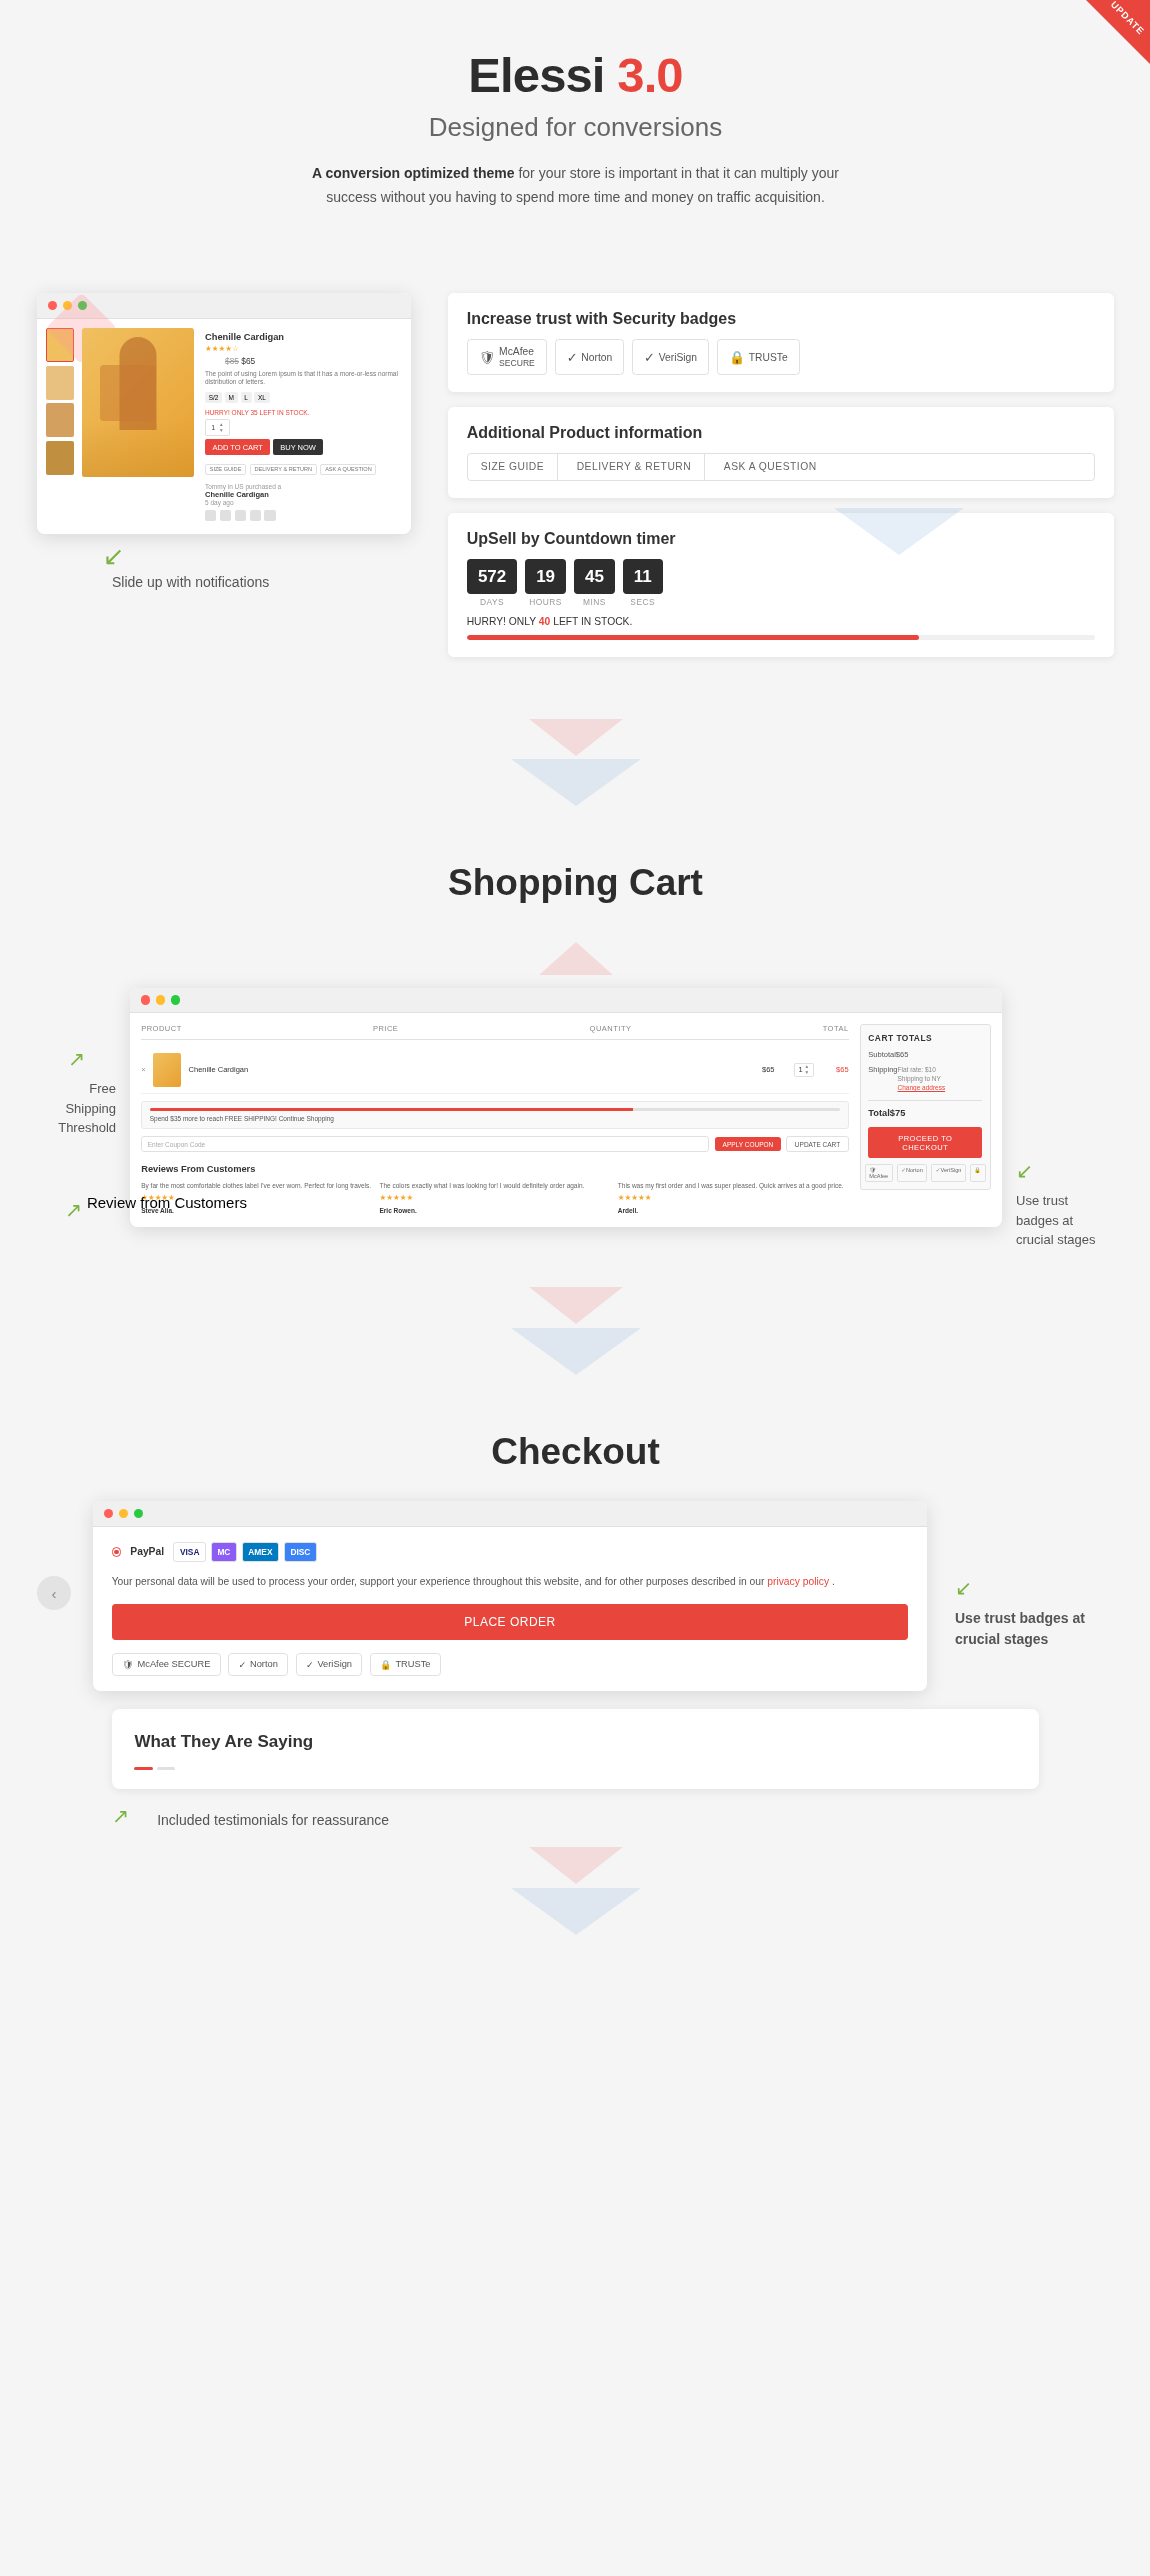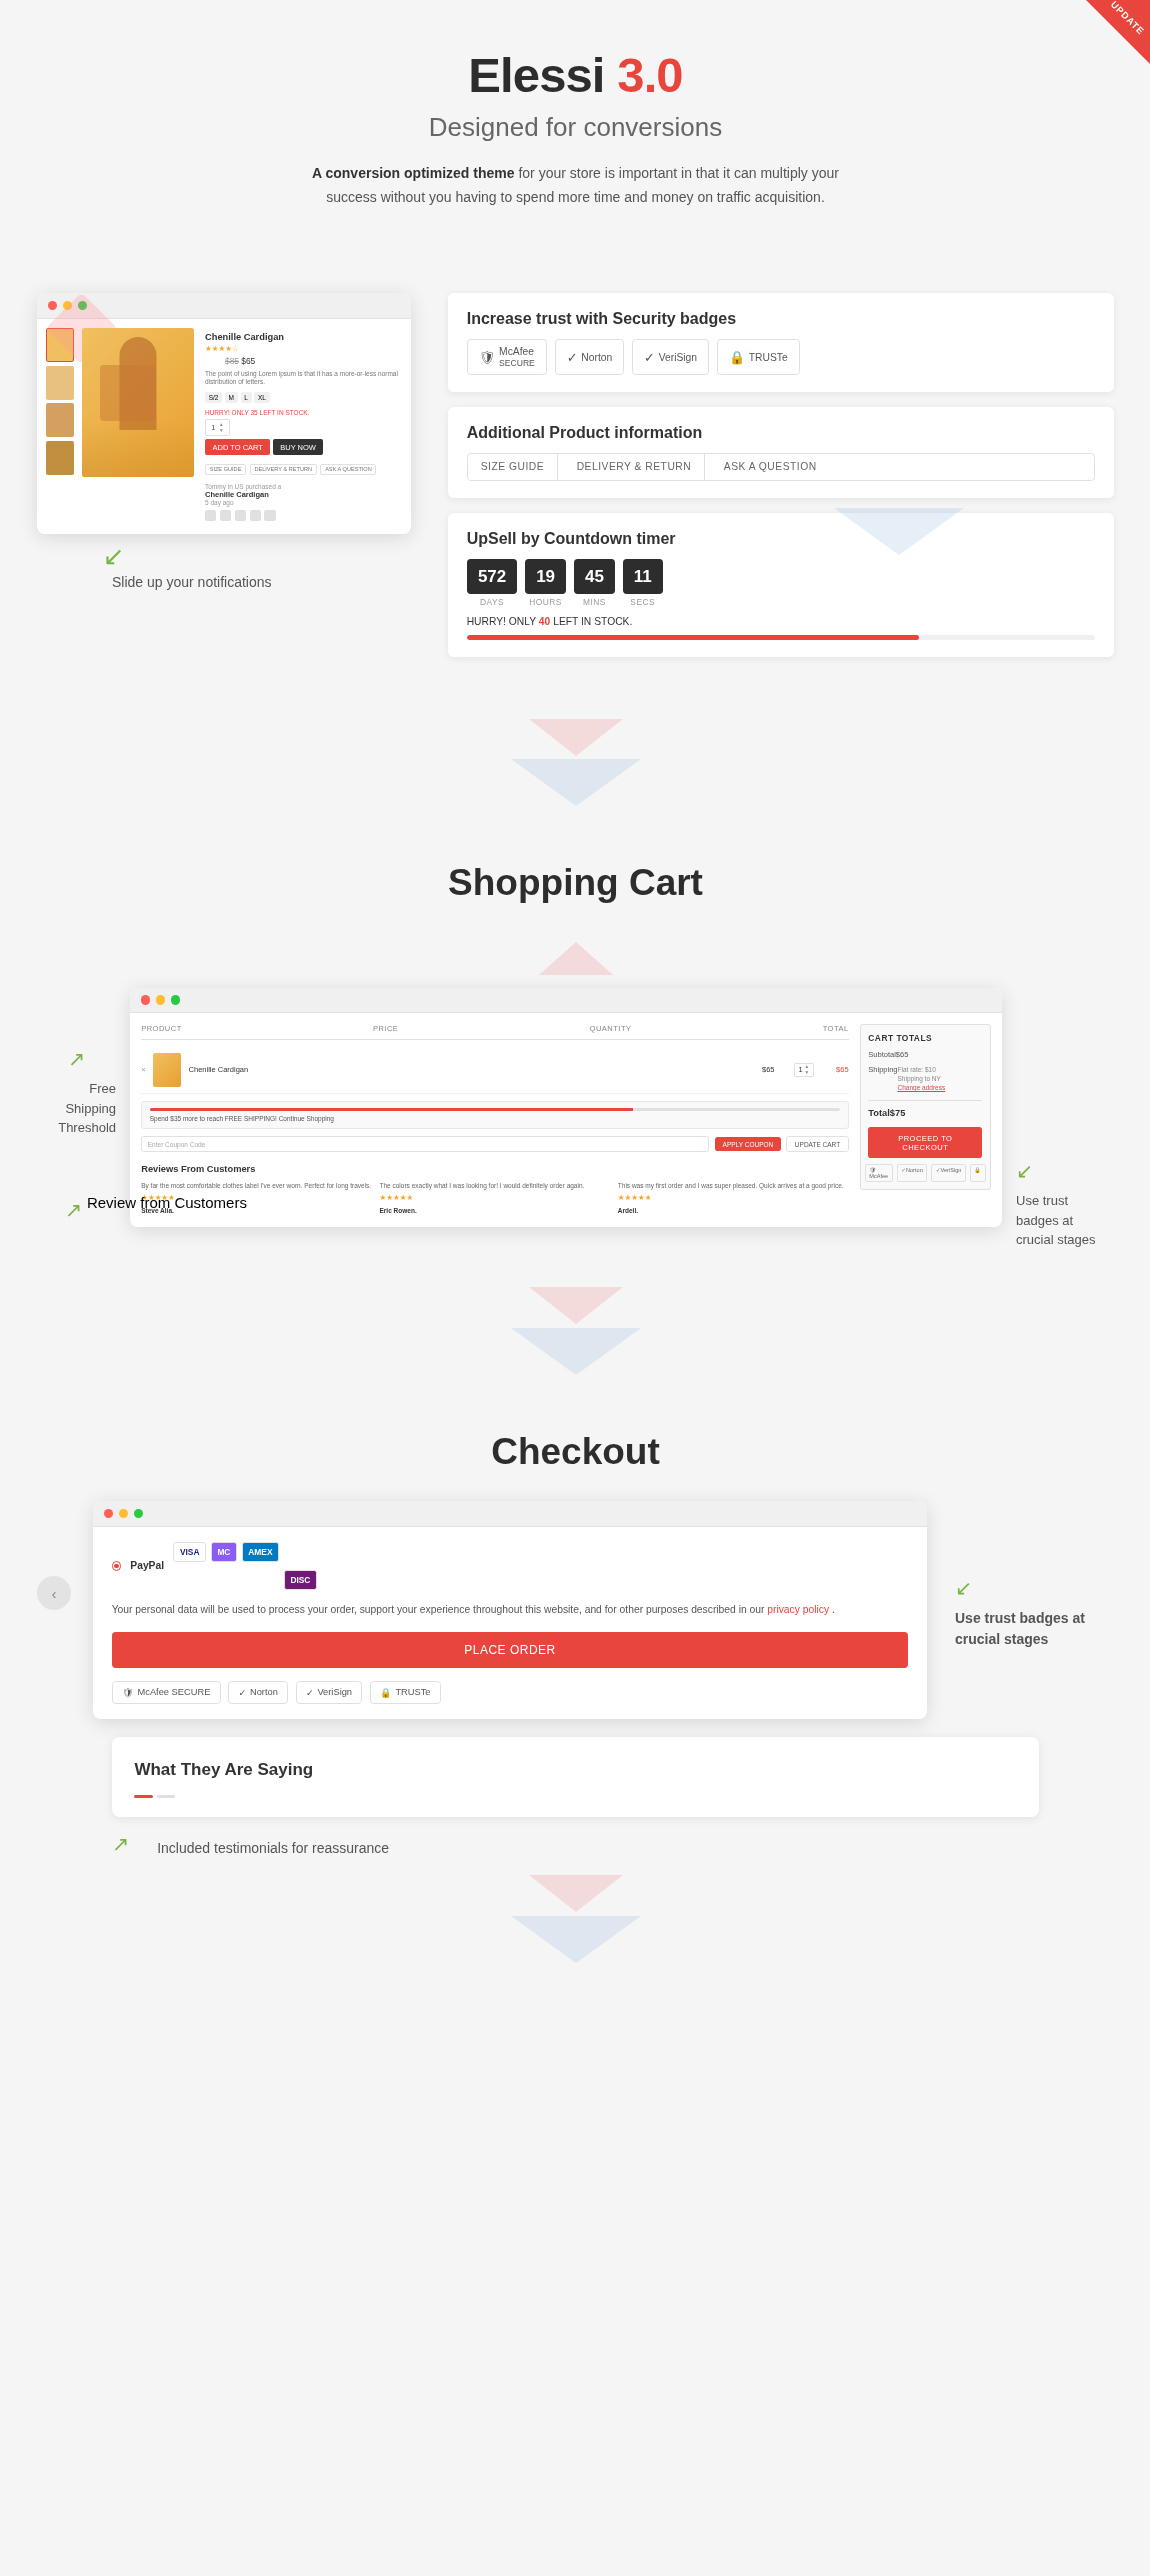--- a/index.html
+++ b/index.html
@@ -598,21 +598,21 @@
       border-radius: 2.8px;
       font-size: 8.4px;
       font-weight: 700;
       display: flex;
       align-items: center;
       background: white;
     }
     .visa-icon { color: #1a1f71; }
     .mc-icon { background: #8b5cf6; color: white; }
     .amex-icon { background: #007bc1; color: white; }
-    .discover-icon { background: #701a75; color: white; margin-top: 28px; }
+    .discover-icon { background: #3b82f6; color: white; }
 
     .privacy-text {
       font-size: 10.3px;
       color: #555;
       line-height: 1.7;
       margin-bottom: 13px;
     }
     .place-order-btn {
       background: #e8453c;
       color: white;
@@ -827,21 +827,21 @@
                 </div>
               </div>
             </div>
           </div>
         </div>
 
         <div style="margin-top:9.3px;display:flex;align-items:flex-start;">
           <div style="width:47px;"></div>
           <div>
             <div style="color:#7cb342;font-size:26px;line-height:1;margin-left:18.7px;">↙</div>
-            <p class="slide-label">Slide up your notifications</p>
+            <p class="slide-label">Slide up with notifications</p>
           </div>
         </div>
       </div>
 
       <div class="product-features">
 
         <div class="feature-card">
           <h3>Increase trust with Security badges</h3>
           <div class="security-badges">
             <div class="security-badge">

